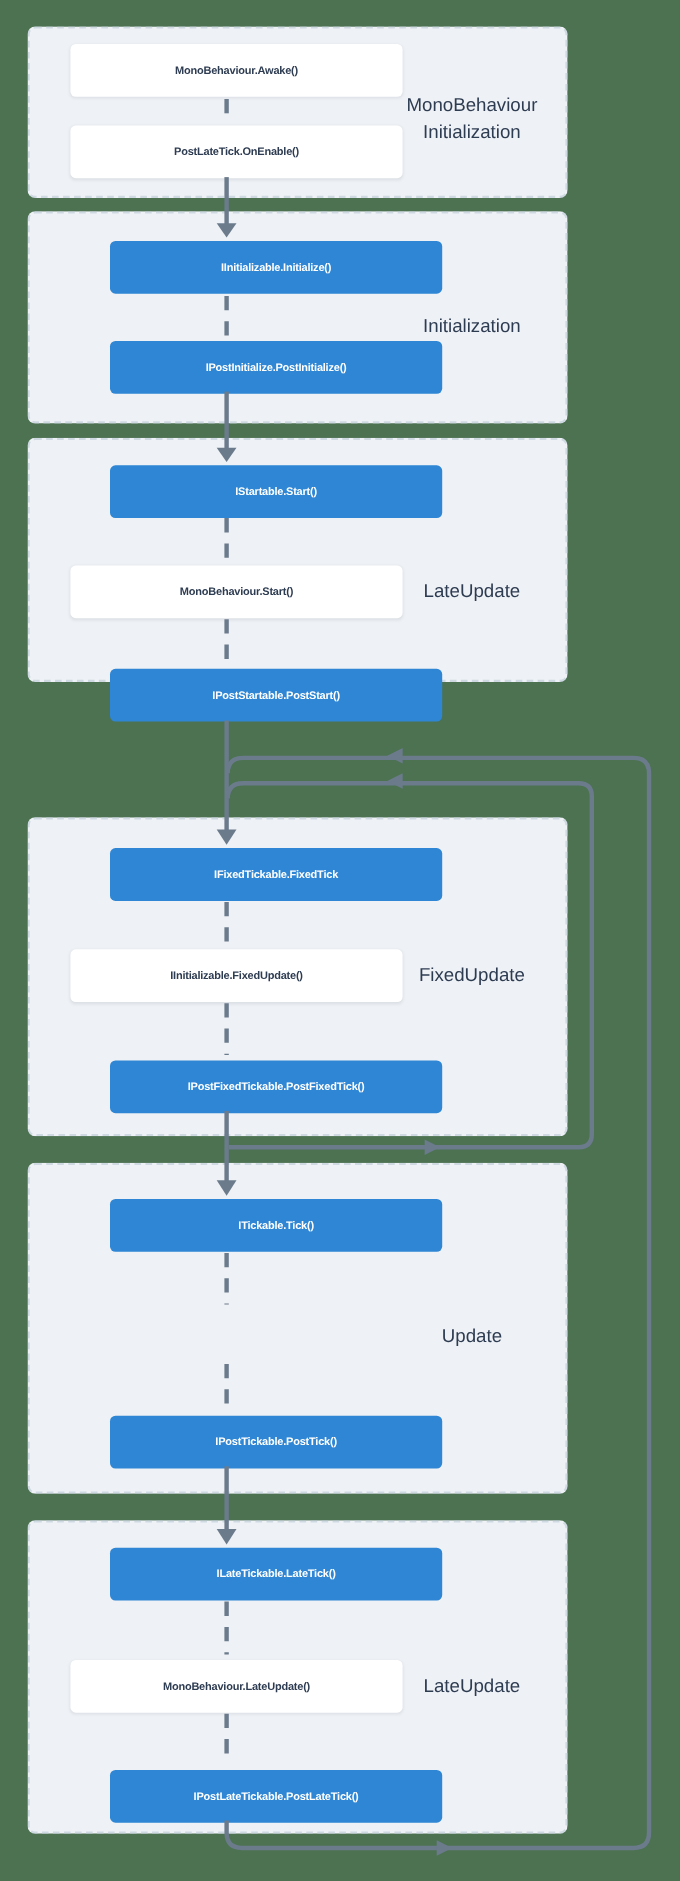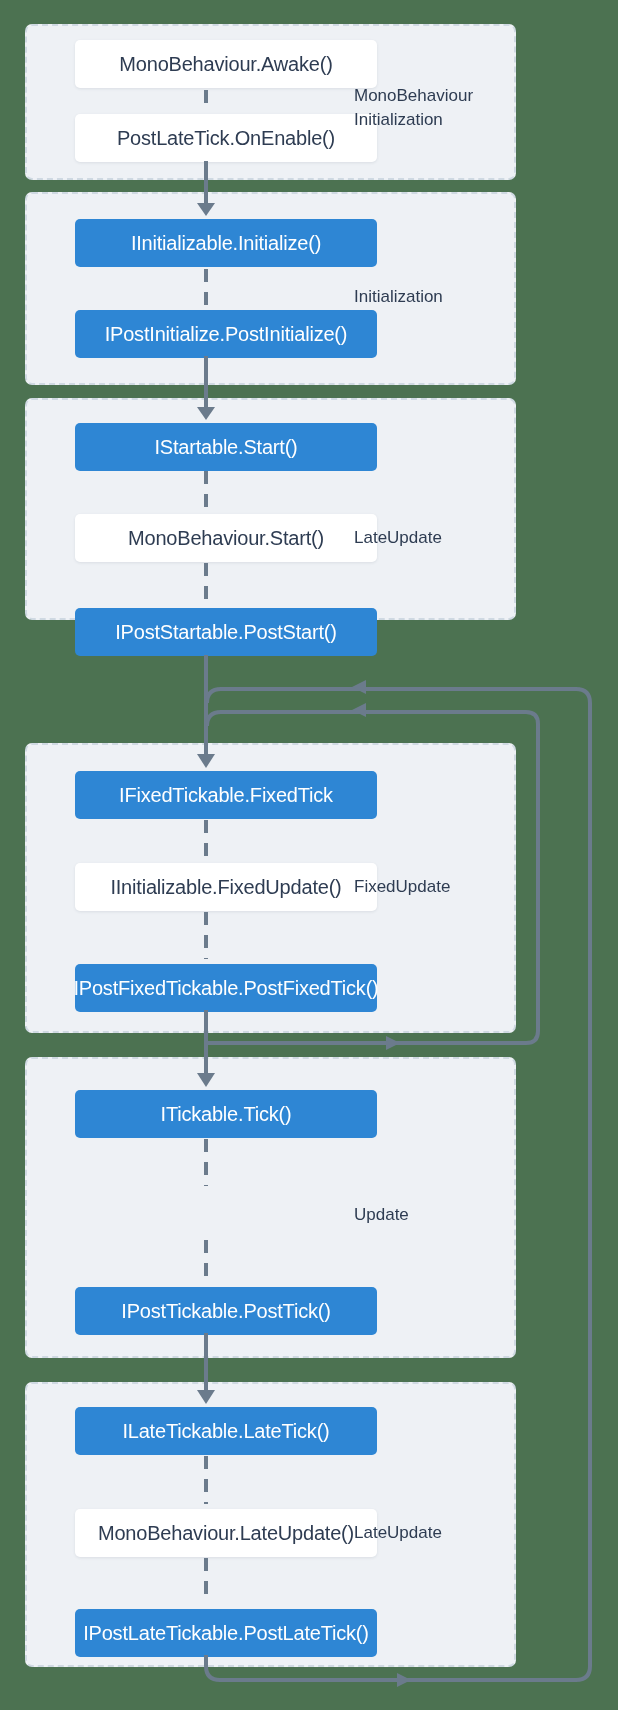--- a/index.html
+++ b/index.html
@@ -28,46 +28,48 @@
     position:absolute;
     left:25px;
     width:491px;
     box-sizing:border-box;
     background:var(--section-bg);
     border:2px dashed var(--section-border);
     border-radius:7px;
   }
   .box{
     position:absolute;
-    left:48px;
+    left:37px;
     width:302px;
     height:48px;
     box-sizing:border-box;
     border-radius:5px;
     display:flex;
     align-items:center;
     justify-content:center;
-    font-size:20px;
-    font-weight:400;
+    font-size:10px;
+    font-weight:700;
     letter-spacing:-0.2px;
     white-space:nowrap;
   }
   .box.white{
     background:var(--box-white-bg);
     color:var(--text-dark);
     box-shadow:0 1px 3px rgba(40,60,80,0.10);
   }
   .box.blue{
     background:var(--box-blue-bg);
     color:var(--text-light);
+    margin-left:36px;
   }
   .group-label{
     position:absolute;
     left:327px;
     width:150px;
+    text-align:center;
     font-size:17px;
     font-weight:500;
     line-height:24px;
     color:var(--text-dark);
   }
   svg.flow{
     position:absolute;
     left:0; top:0;
     width:618px;
     height:1710px;

